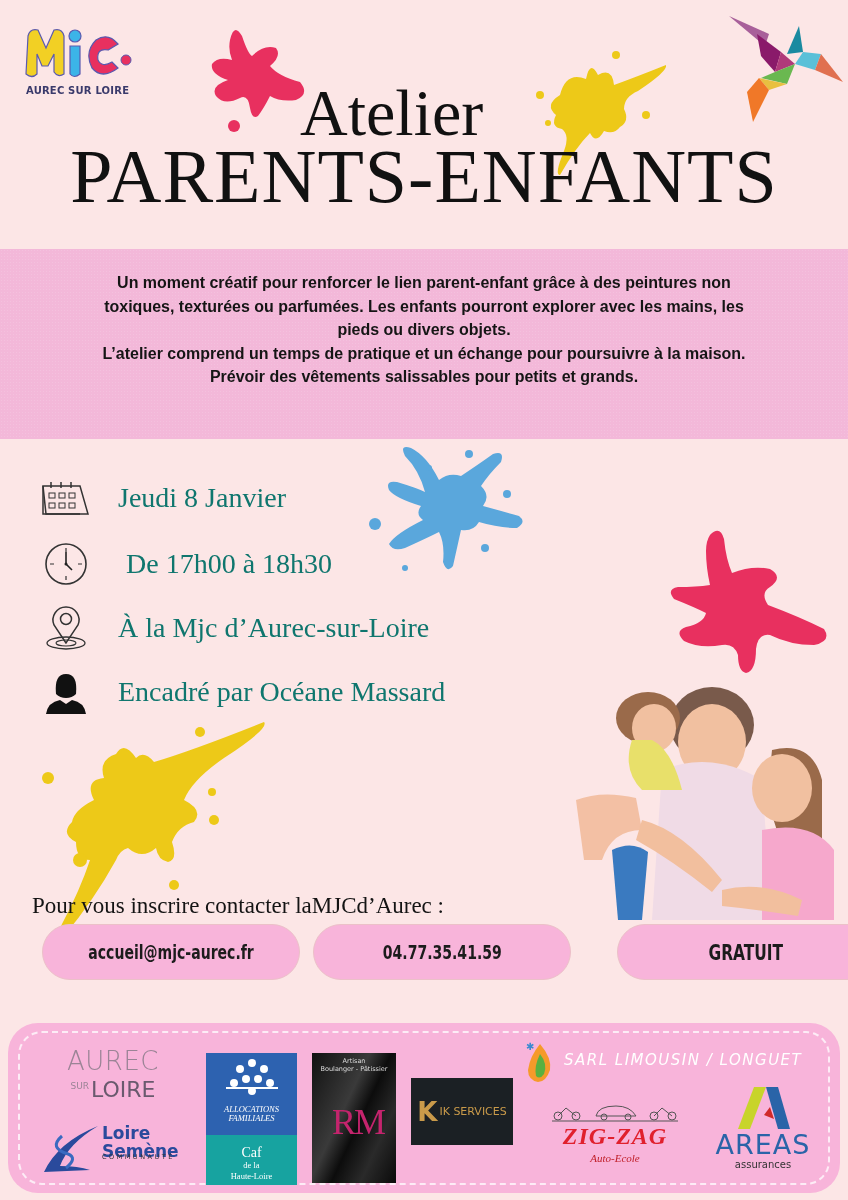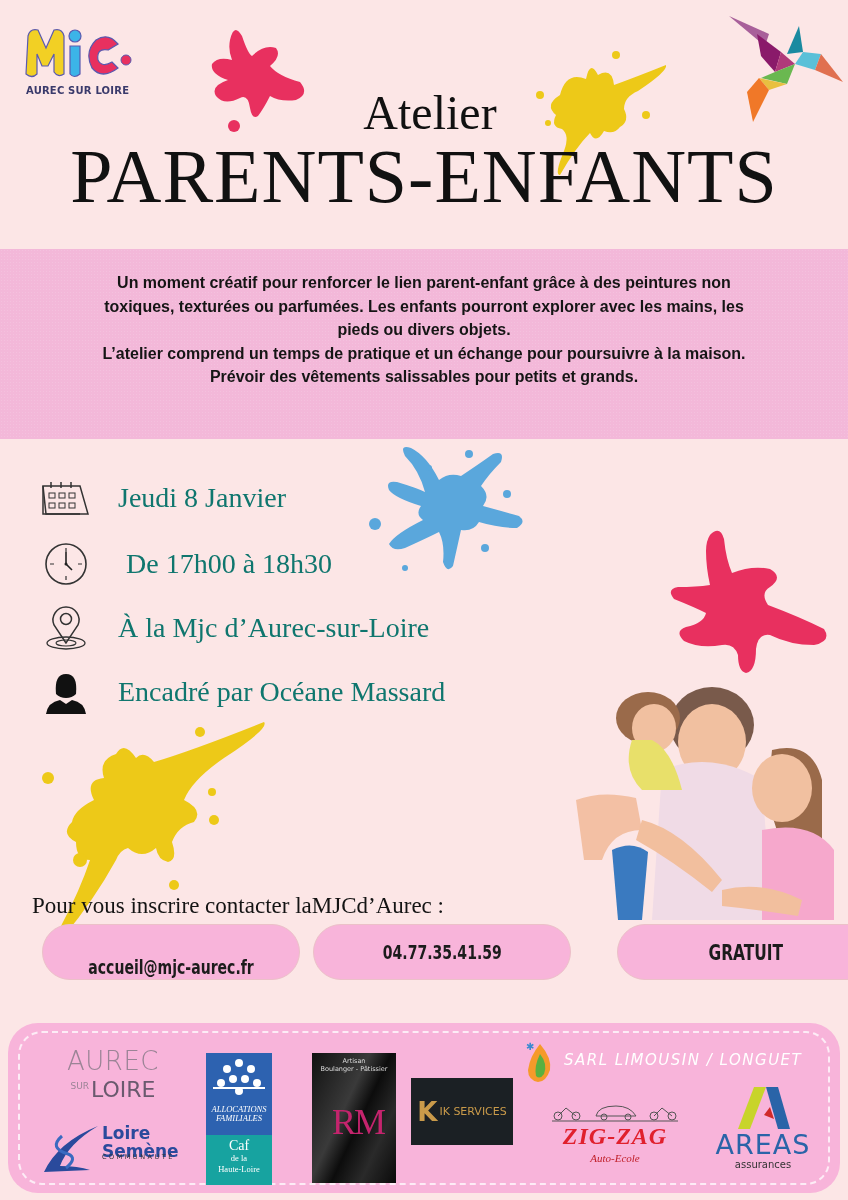--- a/index.html
+++ b/index.html
@@ -18,22 +18,22 @@
   .logo-mjc .sub {
     position: absolute; left: 8px; top: 61px; width: 116px;
     font-family: "DejaVu Sans", sans-serif; font-weight: bold;
     font-size: 10px; color: #3a3a6b; letter-spacing: 0.2px; white-space: nowrap;
   }
   .splash-pink-top { left: 200px; top: 20px; width: 110px; height: 115px; }
   .splash-yellow-top { left: 520px; top: 35px; width: 150px; height: 140px; }
   .bird { left: 725px; top: 12px; width: 120px; height: 112px; }
 
   .title-line1 {
-    left: 300px; top: 78px; width: 260px; text-align: center;
-    font-size: 48px; line-height: 70px; font-family: "Liberation Serif", serif;
+    left: 300px; top: 78px; width: 260px; text-align: left;
+    font-size: 66px; line-height: 70px; font-family: "Liberation Serif", serif;
   }
   .title-line2 {
     left: 0; top: 136px; width: 848px; text-align: center;
     font-size: 76px; line-height: 80px; letter-spacing: 1px; font-family: "Liberation Serif", serif;
   }
 
   
   .desc-band {
     left: 0; top: 249px; width: 848px; height: 190px;
     background: #f3b8d9;
@@ -66,43 +66,43 @@
   }
   .pill {
     top: 924px; height: 56px; border-radius: 28px;
     background: #f8b4da;
     border: 1.5px solid #ecc0c8;
     display: flex; align-items: center; justify-content: center;
     font-family: "DejaVu Sans Condensed", "DejaVu Sans", sans-serif; font-weight: bold;
     color: #1c1c1c; font-size: 20px;
   }
   .pill span { display: inline-block; transform: scaleX(0.78); white-space: nowrap; }
-  .pill-email { left: 42px; width: 258px; align-items: flex-end; }
+  .pill-email { left: 42px; width: 258px; }
   .pill-phone { left: 313px; width: 258px; }
   .pill-free { left: 617px; width: 258px; font-size: 22px; }
 
   
   .partners {
     left: 8px; top: 1023px; width: 832px; height: 170px;
     background: #f8b4da; border-radius: 30px;
   }
   .partners .dash {
     position: absolute; left: 10px; top: 8px; right: 10px; bottom: 8px;
     border: 2px dashed rgba(255,255,255,0.75); border-radius: 24px;
   }
   .p-aurec { left: 58px; top: 1048px; width: 110px; height: 56px; text-align: center; }
   .p-aurec .t1 { font-family: "DejaVu Sans", sans-serif; font-size: 26px; color: #9b8496; letter-spacing: 0.5px; line-height: 26px; font-weight: 300; }
   .p-aurec .t2 { font-family: "DejaVu Sans", sans-serif; font-size: 22px; color: #6a5a6e; line-height: 24px; }
   .p-aurec .t2 small { font-size: 9px; color: #9b8496; vertical-align: 8px; margin-right: 2px; }
   .p-loire { left: 38px; top: 1122px; width: 155px; height: 56px; }
   .p-loire .name { position: absolute; left: 64px; top: 2px; font-family: "DejaVu Sans", sans-serif; font-weight: bold; font-size: 17px; line-height: 18px; color: #2a4a9c; }
   .p-loire .comm { position: absolute; left: 64px; top: 31px; font-family: "DejaVu Sans", sans-serif; font-size: 6.5px; letter-spacing: 2.5px; color: #333; }
-  .p-caf { left: 206px; top: 1053px; width: 66px; height: 132px; }
+  .p-caf { left: 206px; top: 1053px; width: 91px; height: 132px; }
   .p-caf .top { height: 82px; background: #2d62b0; color: #fff; text-align: center; font-family: "Liberation Serif", serif; font-style: italic; font-size: 8.5px; line-height: 9px; padding-top: 4px; }
-  .p-caf .bottom { height: 50px; background: #17a3a0; color: #fff; text-align: center; font-family: "Liberation Serif", serif; line-height: 11px; padding-top: 3px; }
+  .p-caf .bottom { height: 50px; background: #17a3a0; color: #fff; text-align: center; font-family: "Liberation Serif", serif; line-height: 11px; padding-top: 10px; }
   .p-caf .bottom .caf { font-size: 14px; line-height: 15px; }
   .p-caf .bottom .sm { font-size: 8.5px; }
   .p-rm { left: 312px; top: 1053px; width: 84px; height: 130px; background: linear-gradient(115deg, #111 0%, #3a3a3a 40%, #0c0c0c 55%, #2a2a2a 75%, #0a0a0a 100%); padding-left: 46px; }
   .p-rm .small { position: absolute; top: 4px; left: 0; width: 84px; text-align: center; font-family: "DejaVu Sans", sans-serif; font-size: 6.5px; color: #ddd; line-height: 8px; }
   .p-rm .rm { position: absolute; top: 48px; left: 20px; font-family: "Liberation Serif", serif; font-size: 36px; color: #c4246d; letter-spacing: -2px; }
   .p-kik { left: 411px; top: 1078px; width: 102px; height: 67px; background: #1b2024; display: flex; align-items: center; justify-content: center; }
   .p-kik .k { font-family: "DejaVu Sans", sans-serif; font-size: 26px; color: #c99a4a; font-weight: bold; margin-right: 2px; }
   .p-kik .t { font-family: "DejaVu Sans", sans-serif; font-size: 11px; color: #c99a4a; }
   .p-sarl { left: 524px; top: 1038px; width: 300px; height: 46px; }
   .p-sarl .txt { position: absolute; left: 40px; top: 13px; font-family: "DejaVu Sans", sans-serif; font-style: italic; font-size: 15px; color: #fff; letter-spacing: 1.5px; white-space: nowrap; }

